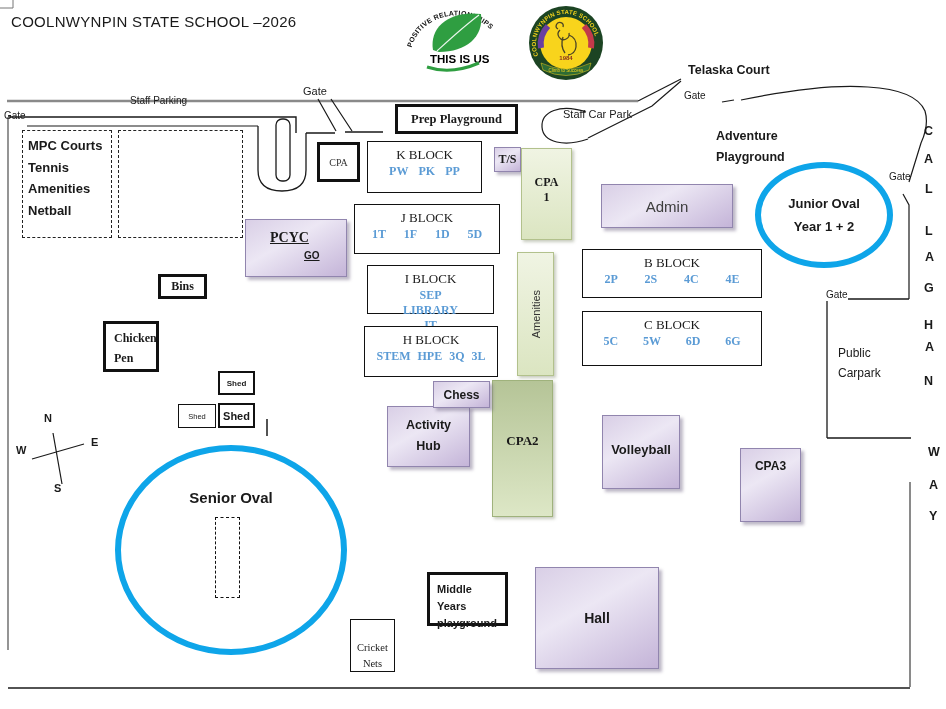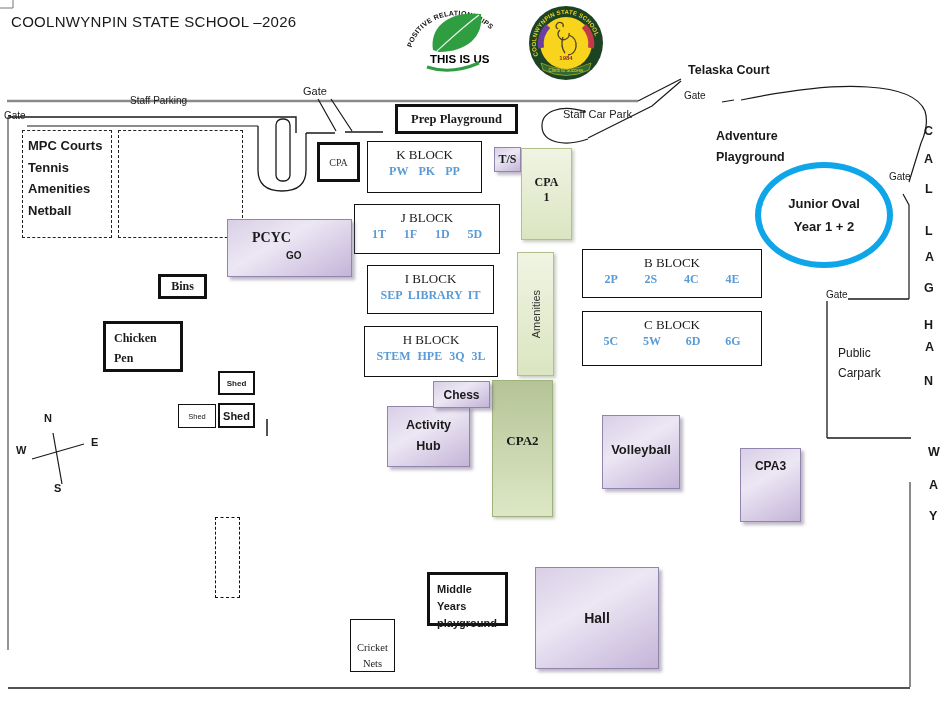--- a/index.html
+++ b/index.html
@@ -166,21 +166,21 @@
     <div class="bt">J BLOCK</div>
     <div class="codes">
       <span>1T</span>
       <span>1F</span>
       <span>1D</span>
       <span>5D</span>
     </div>
   </div>
   <div class="block" style="left:367px;top:265px;width:127px;height:49px;">
     <div class="bt">I BLOCK</div>
-    <div class="codes" style="padding:0 10px;">
+    <div class="codes" style="padding:0 10px;flex-direction:column;">
       <span>SEP</span>
       <span>LIBRARY</span>
       <span>IT</span>
     </div>
   </div>
   <div class="block" style="left:364px;top:326px;width:134px;height:51px;">
     <div class="bt">H BLOCK</div>
     <div class="codes">
       <span>STEM</span>
       <span>HPE</span>
@@ -210,28 +210,31 @@
   <div class="pbox ctr serif b" style="left:494px;top:147px;width:27px;height:25px;font-size:12px;text-align:center;">
       <span>T/S</span>
     </div>
   <div class="gbox serif b" style="left:521px;top:148px;width:51px;height:92px;font-size:12px;text-align:center;">
     <div style="margin-top:26px;">CPA</div>
     <div>1</div>
   </div>
   <div class="gbox ctr" style="left:517px;top:252px;width:37px;height:124px;font-size:11px;color:#333;">
     <span style="writing-mode:vertical-rl;transform:rotate(180deg);">Amenities</span>
   </div>
-  <div class="pbox" style="left:227px;top:219px;width:125px;height:58px;">
+  <div class="pbox ctr" style="left:601px;top:184px;width:132px;height:44px;font-size:15px;color:#3d3d3d;">
+      <span>Admin</span>
+    </div>
+  <div class="pbox" style="left:245px;top:219px;width:102px;height:58px;text-decoration:underline;">
     <div class="serif b" style="font-size:14px;margin:10px 0 0 24px;">PCYC</div>
     <div class="b" style="font-size:10px;margin:4px 0 0 58px;">GO</div>
   </div>
   <div class="box thick ctr serif b" style="left:158px;top:274px;width:49px;height:25px;font-size:12px;">
       <span>Bins</span>
     </div>
-  <div class="box thick serif b" style="left:103px;top:321px;width:80px;height:51px;font-size:12px;line-height:20px;padding:4px 0 0 8px;">
+  <div class="box thick serif b" style="left:103px;top:321px;width:56px;height:51px;font-size:12px;line-height:20px;padding:4px 0 0 8px;">
     <div>Chicken</div>
     <div>Pen</div>
   </div>
   <div class="box ctr b" style="left:218px;top:371px;width:37px;height:24px;font-size:8px;border-width:2px;">
       <span>Shed</span>
     </div>
   <div class="box ctr" style="left:178px;top:404px;width:38px;height:24px;font-size:7.5px;border-width:1px;">
       <span>Shed</span>
     </div>
   <div class="box ctr b" style="left:218px;top:403px;width:37px;height:25px;font-size:11px;border-width:2px;">
@@ -262,15 +265,18 @@
   </div>
   <div class="box serif" style="left:350px;top:619px;width:45px;height:53px;font-size:10.5px;line-height:16px;text-align:center;padding-top:20px;">
     <div>Cricket</div>
     <div>Nets</div>
   </div>
 
   <div class="oval b" style="left:755px;top:162px;width:138px;height:106px;font-size:13px;">
     <div style="margin-top:28px;">Junior Oval</div>
     <div style="margin-top:8px;">Year 1 + 2</div>
   </div>
+  <div class="oval b" style="left:115px;top:445px;width:232px;height:210px;font-size:15px;">
+    <div style="margin-top:38px;">Senior Oval</div>
+  </div>
   <div style="position:absolute;left:215px;top:517px;width:25px;height:81px;border:1.5px dashed #111;z-index:11;box-sizing:border-box;"></div>
 
 </div>
 
 </body></html>

